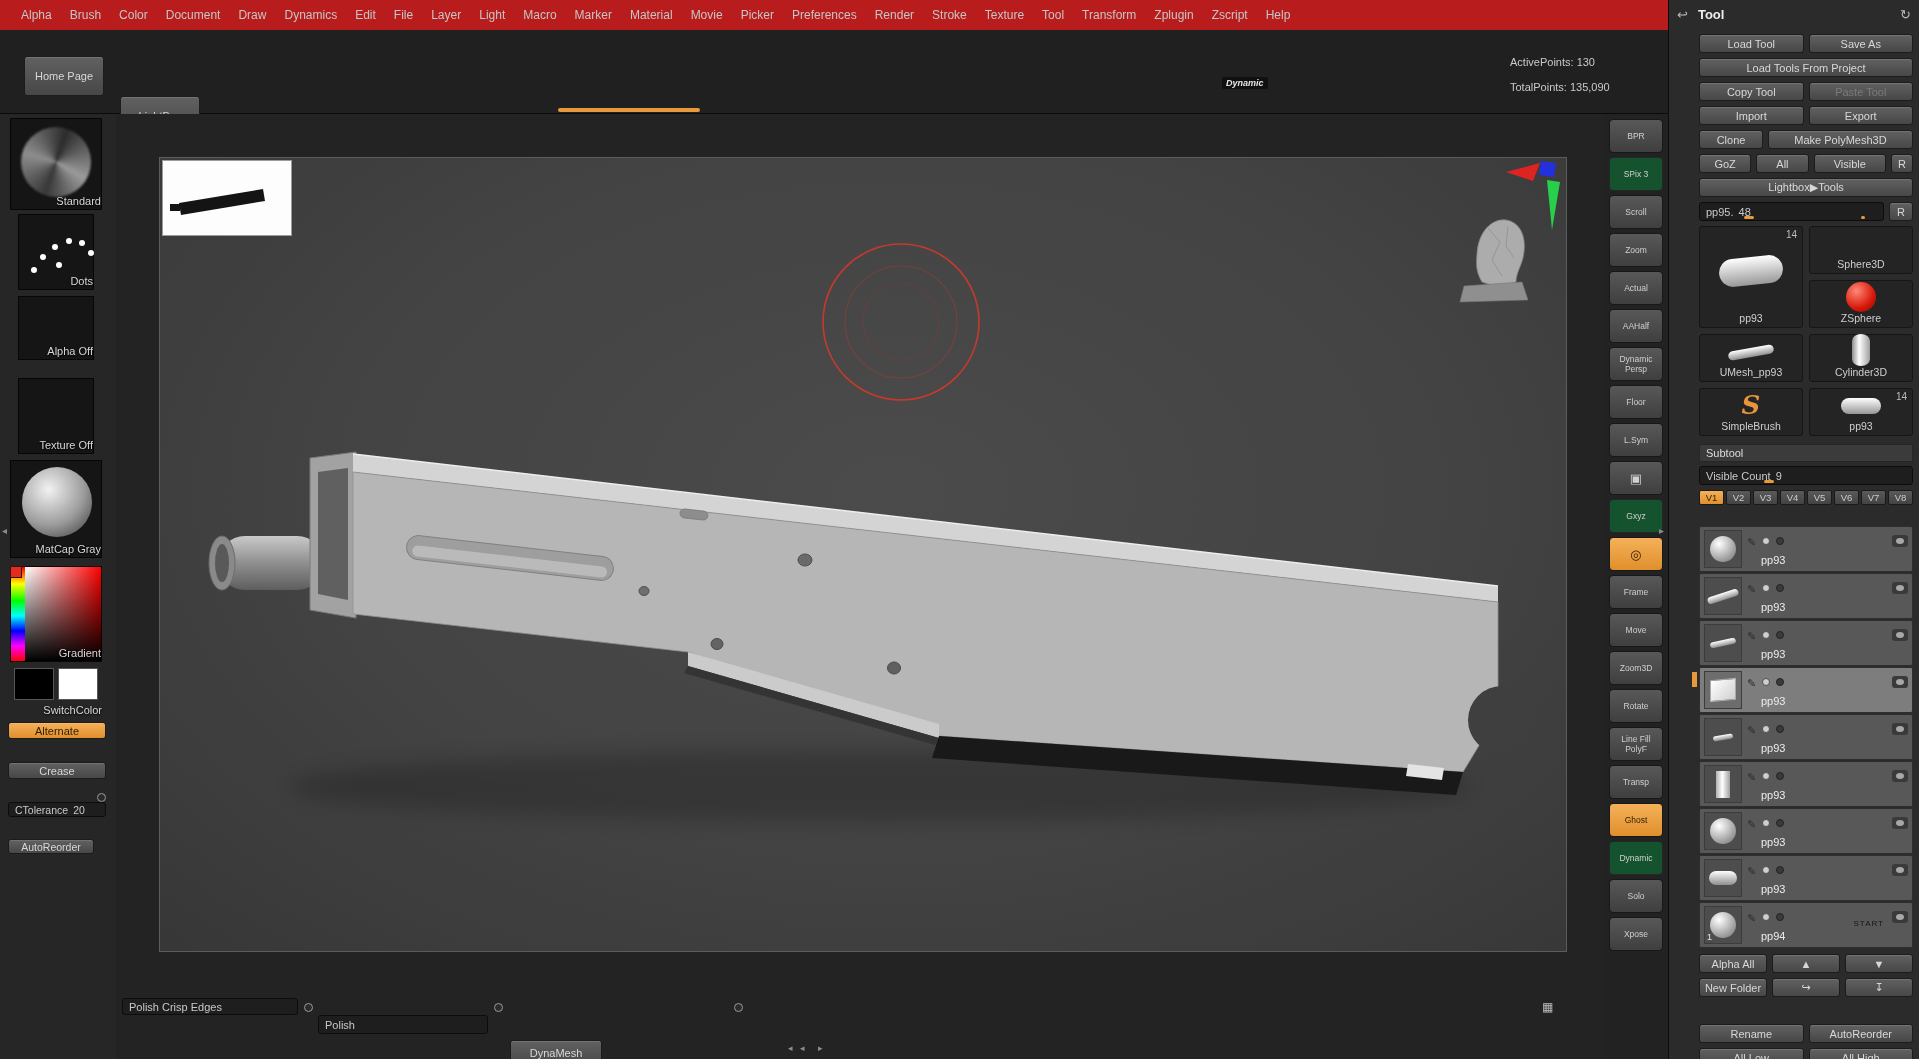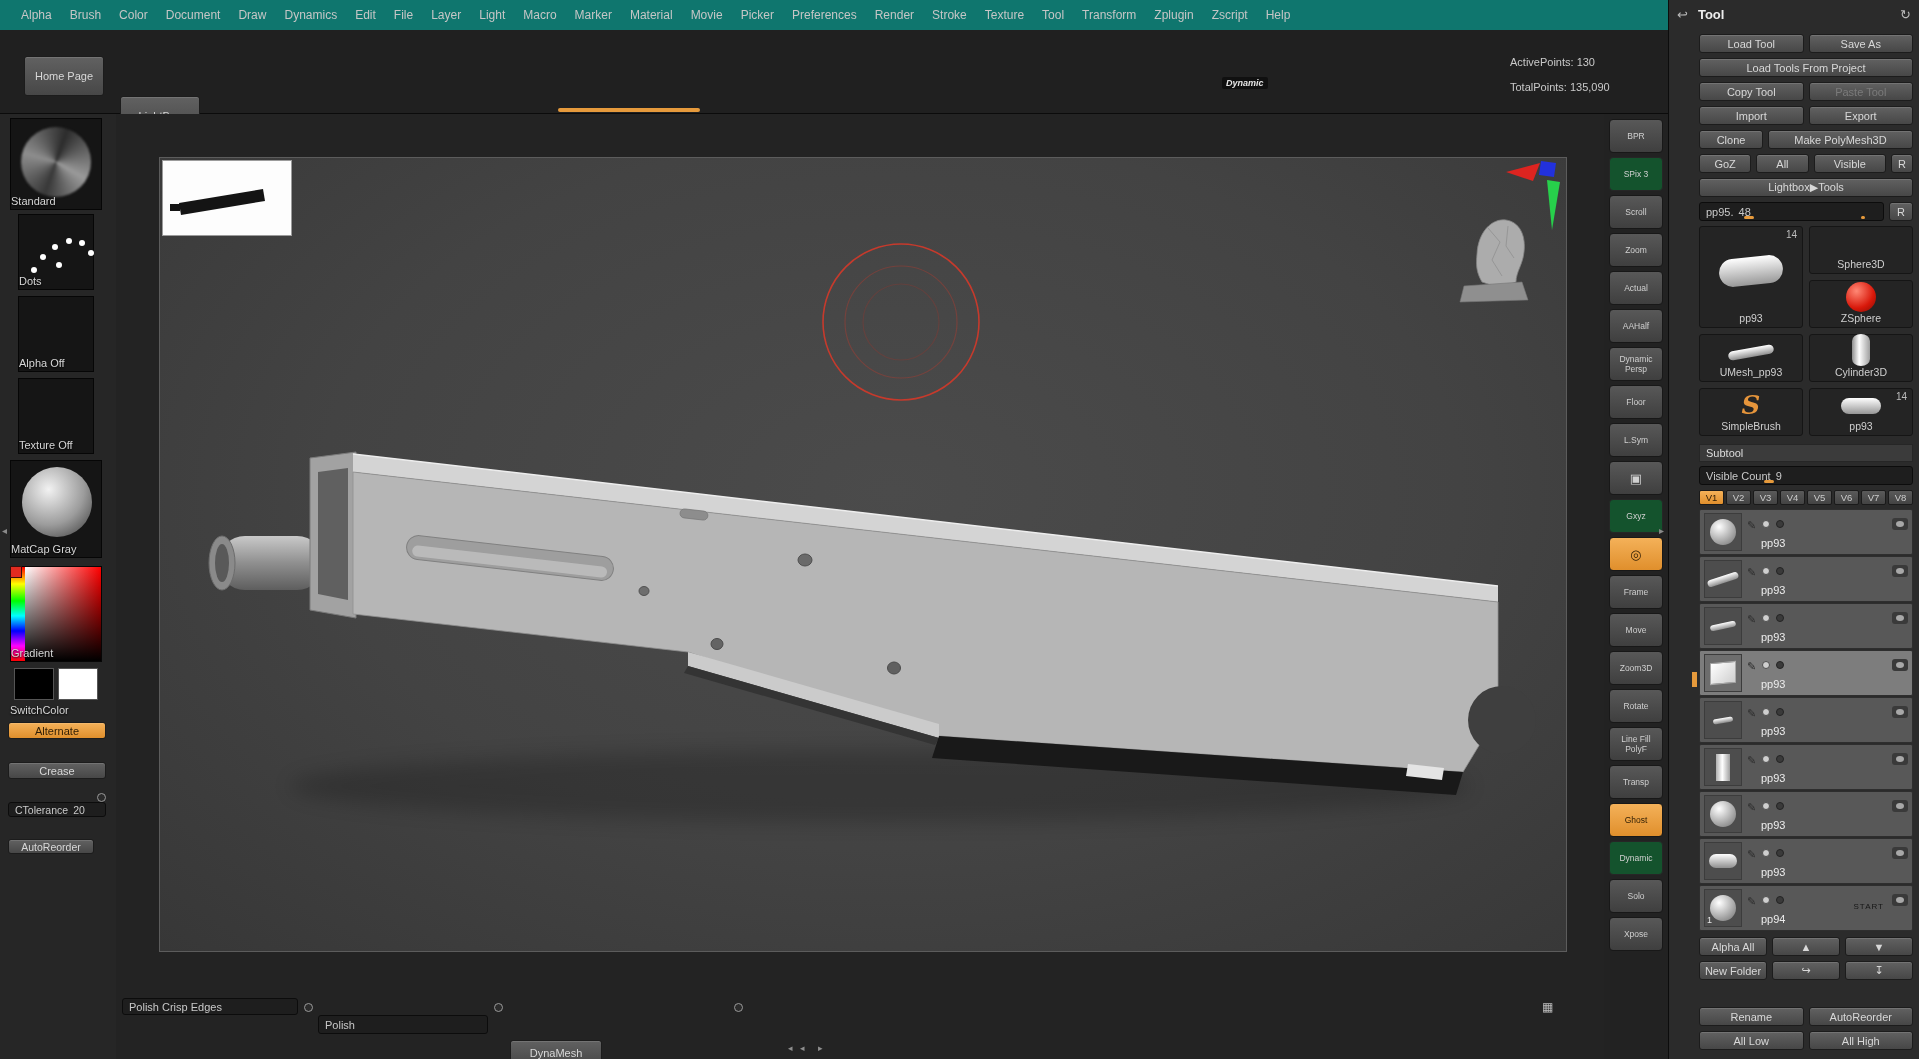--- a/index.html
+++ b/index.html
@@ -21,41 +21,41 @@
             padding:0 6px; white-space:nowrap; }
   .slider.dim { color:#6e6e6e; }
   .knob { position:absolute; bottom:1px; width:10px; height:3px; background:#e69a3c; border-radius:2px; }
   .radio { position:absolute; width:9px; height:9px; border:1px solid #9a9a9a; border-radius:50%; background:#2b2b2b; }
   .icon-btn { flex-direction:column; gap:1px; font-size:9.5px; }
   .icon-btn .glyph { font-size:15px; line-height:1; }
   .glyph-orange { color:#e69a3c; }
   .sglyph:empty,.slabel:empty,.badge:empty,.st-start:empty,.st-num:empty,.tname:empty { display:none; }
 
   
-  #menubar { position:absolute; left:0; top:0; width:1668px; height:30px; background:#0f766e;
+  #menubar { position:absolute; left:0; top:0; width:1668px; height:30px; background:#b91c1c;
              display:flex; align-items:center; padding-left:12px; }
   .menu-item { padding:0 9px; font-size:12px; color:#c6c6c6; }
 
   
   #topbar { position:absolute; left:0; top:30px; width:1668px; height:84px; background:#202020;
             border-bottom:1px solid #0b0b0b; }
   .tb-text { position:absolute; color:#c9c9c9; font-size:11px; white-space:nowrap; }
   .circle-icon { border-radius:4px; }
   .stroke-dot { width:22px; height:22px; border-radius:50%; background:radial-gradient(circle at 40% 35%, #f2b066, #b86f1e); border:1px solid #7e5012; }
   .mat-sphere { width:24px; height:24px; border-radius:50%; background:linear-gradient(115deg,#f7f7f7 0 48%, #3b3b3b 52%); border:1px solid #0e0e0e; }
   .ring-letter { width:24px; height:24px; border:2px solid #bdbdbd; border-radius:50%;
                  display:flex; align-items:center; justify-content:center; font-size:12px; color:#e2e2e2; }
   .dyn-label { position:absolute; font-size:9px; font-weight:bold; font-style:italic; color:#e6e6e6;
                background:#101010; padding:1px 4px; border-radius:2px; }
   .orange-bar { position:absolute; background:#e69a3c; border-radius:2px; }
 
   
   #left-panel { position:absolute; left:0; top:114px; width:116px; height:945px; background:#262626; }
   .lp-box { position:absolute; background:#151515; border:1px solid #060606; }
-  .lp-label { position:absolute; bottom:2px; left:0; width:100%; text-align:left; font-size:11px;
+  .lp-label { position:absolute; bottom:2px; left:0; width:100%; text-align:right; font-size:11px;
               color:#d6d6d6; text-shadow:0 1px 2px #000; }
   .swirl { position:absolute; left:10px; top:8px; width:70px; height:70px; border-radius:50%;
            background:conic-gradient(from 120deg, #9a9a9a, #383838 22%, #8d8d8d 46%, #2c2c2c 72%, #9a9a9a);
            filter:blur(1px); }
   .dots-dot { position:absolute; left:12px; top:52px; width:6px; height:6px; border-radius:50%; background:#fff;
               box-shadow:9px -13px 0 #fff, 21px -23px 0 #fff, 35px -29px 0 #fff, 48px -27px 0 #fff,
                          57px -17px 0 #fff, 25px -5px 0 #fff; }
   .matcap-ball { position:absolute; left:11px; top:6px; width:70px; height:70px; border-radius:50%;
                  background:radial-gradient(circle at 38% 32%, #f2f2f2, #9c9c9c 55%, #3f3f3f 95%); }
   .hue { position:absolute; left:0; top:0; width:14px; height:100%;
@@ -109,21 +109,21 @@
   .titem .k-thincyl::before { width:46px; height:9px; border-radius:5px;
         background:linear-gradient(#fff,#8f8f8f); transform:rotate(-10deg); }
   .titem .k-cylinder::before { width:18px; height:32px; border-radius:9px/7px;
         background:linear-gradient(90deg,#8f8f8f,#fff 40%,#9f9f9f); }
   .titem .k-sbrush::before { content:"S"; font-family:"DejaVu Serif", serif; font-size:26px;
         font-weight:bold; font-style:italic; color:#e6953b; }
   .titem .k-cyl::before { width:40px; height:16px; border-radius:8px; background:linear-gradient(#fff,#969696); }
 
   .st-header { background:#3b3b3b; height:18px; font-size:11px; color:#dddddd; display:flex;
                align-items:center; padding:0 6px; margin-bottom:4px; border:1px solid #262626; }
-  .st-tabs { display:flex; gap:2px; margin-bottom:4px; }
+  .st-tabs { display:flex; gap:2px; margin-bottom:21px; }
   .st-tab { flex:1; height:15px; background:linear-gradient(#5a5a5a,#434343); border:1px solid #1a1a1a;
             border-radius:2px; color:#cccccc; font-size:9.5px; display:flex; align-items:center; justify-content:center; }
   .st-tab.active { background:linear-gradient(#f4b159,#e08f2c); color:#2e1d05; }
   .st-list { display:flex; flex-direction:column; gap:1px; margin-bottom:6px; }
   .st-row { height:46px; background:#585858; border:1px solid #2e2e2e; border-radius:2px;
             display:flex; align-items:center; padding:2px 4px; gap:5px; position:relative; }
   .st-row.selected { background:#7d7d7d; }
   .st-thumb { width:38px; height:38px; background:rgba(0,0,0,.12); border:1px solid #3c3c3c;
               display:flex; align-items:center; justify-content:center; position:relative; flex:0 0 38px; }
   .st-thumb::before { content:""; display:block; }
@@ -269,21 +269,21 @@
 
 <div id="left-panel">
   <div class="lp-box" style="left:10px;top:4px;width:92px;height:92px">
     <div class="swirl"></div>
     <div class="lp-label">Standard</div>
   </div>
   <div class="lp-box" style="left:18px;top:100px;width:76px;height:76px">
     <div class="dots-dot"></div>
     <div class="lp-label">Dots</div>
   </div>
-  <div class="lp-box" style="left:18px;top:182px;width:76px;height:76px">
+  <div class="lp-box" style="left:18px;top:182px;width:76px;height:64px">
     <div class="lp-label">Alpha Off</div>
   </div>
   <div class="lp-box" style="left:18px;top:264px;width:76px;height:76px">
     <div class="lp-label">Texture Off</div>
   </div>
   <div class="lp-box" style="left:10px;top:346px;width:92px;height:98px">
     <div class="matcap-ball"></div>
     <div class="lp-label">MatCap Gray</div>
   </div>
   <div class="lp-box" style="left:10px;top:452px;width:92px;height:96px">

